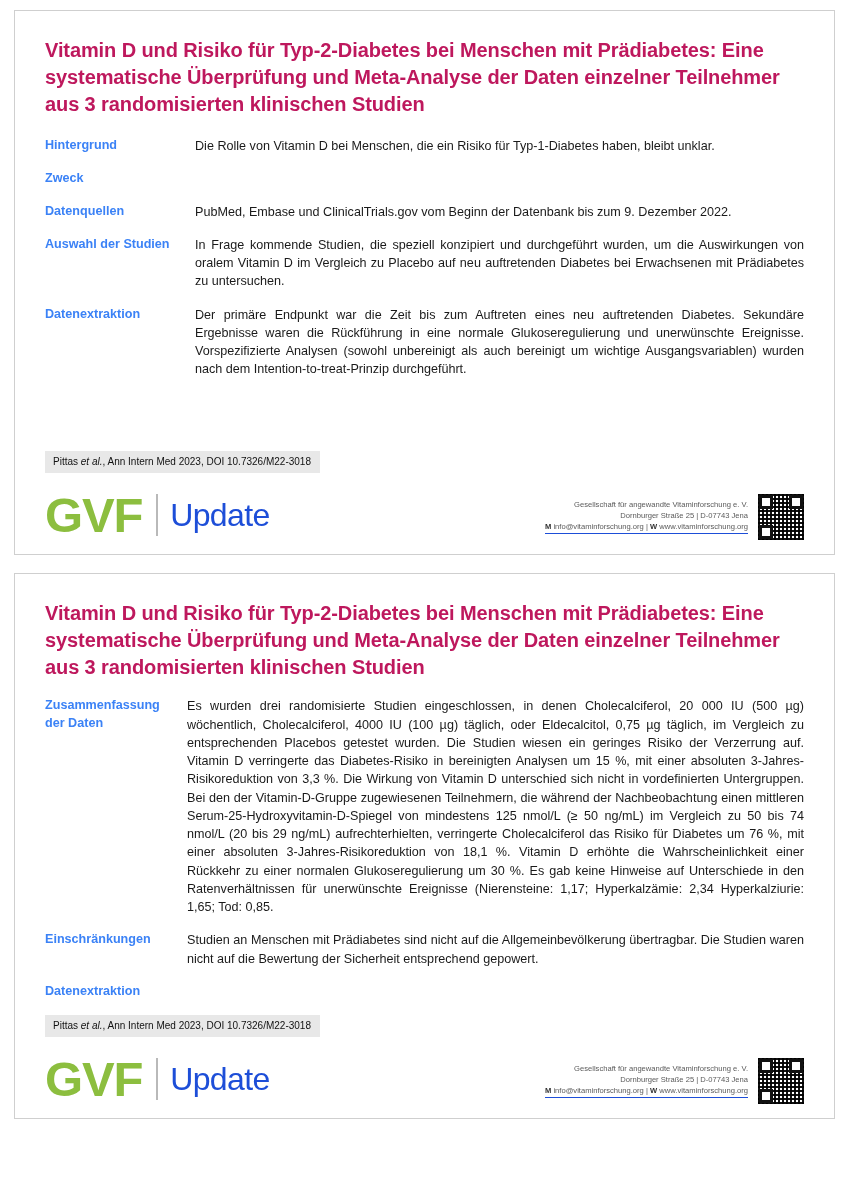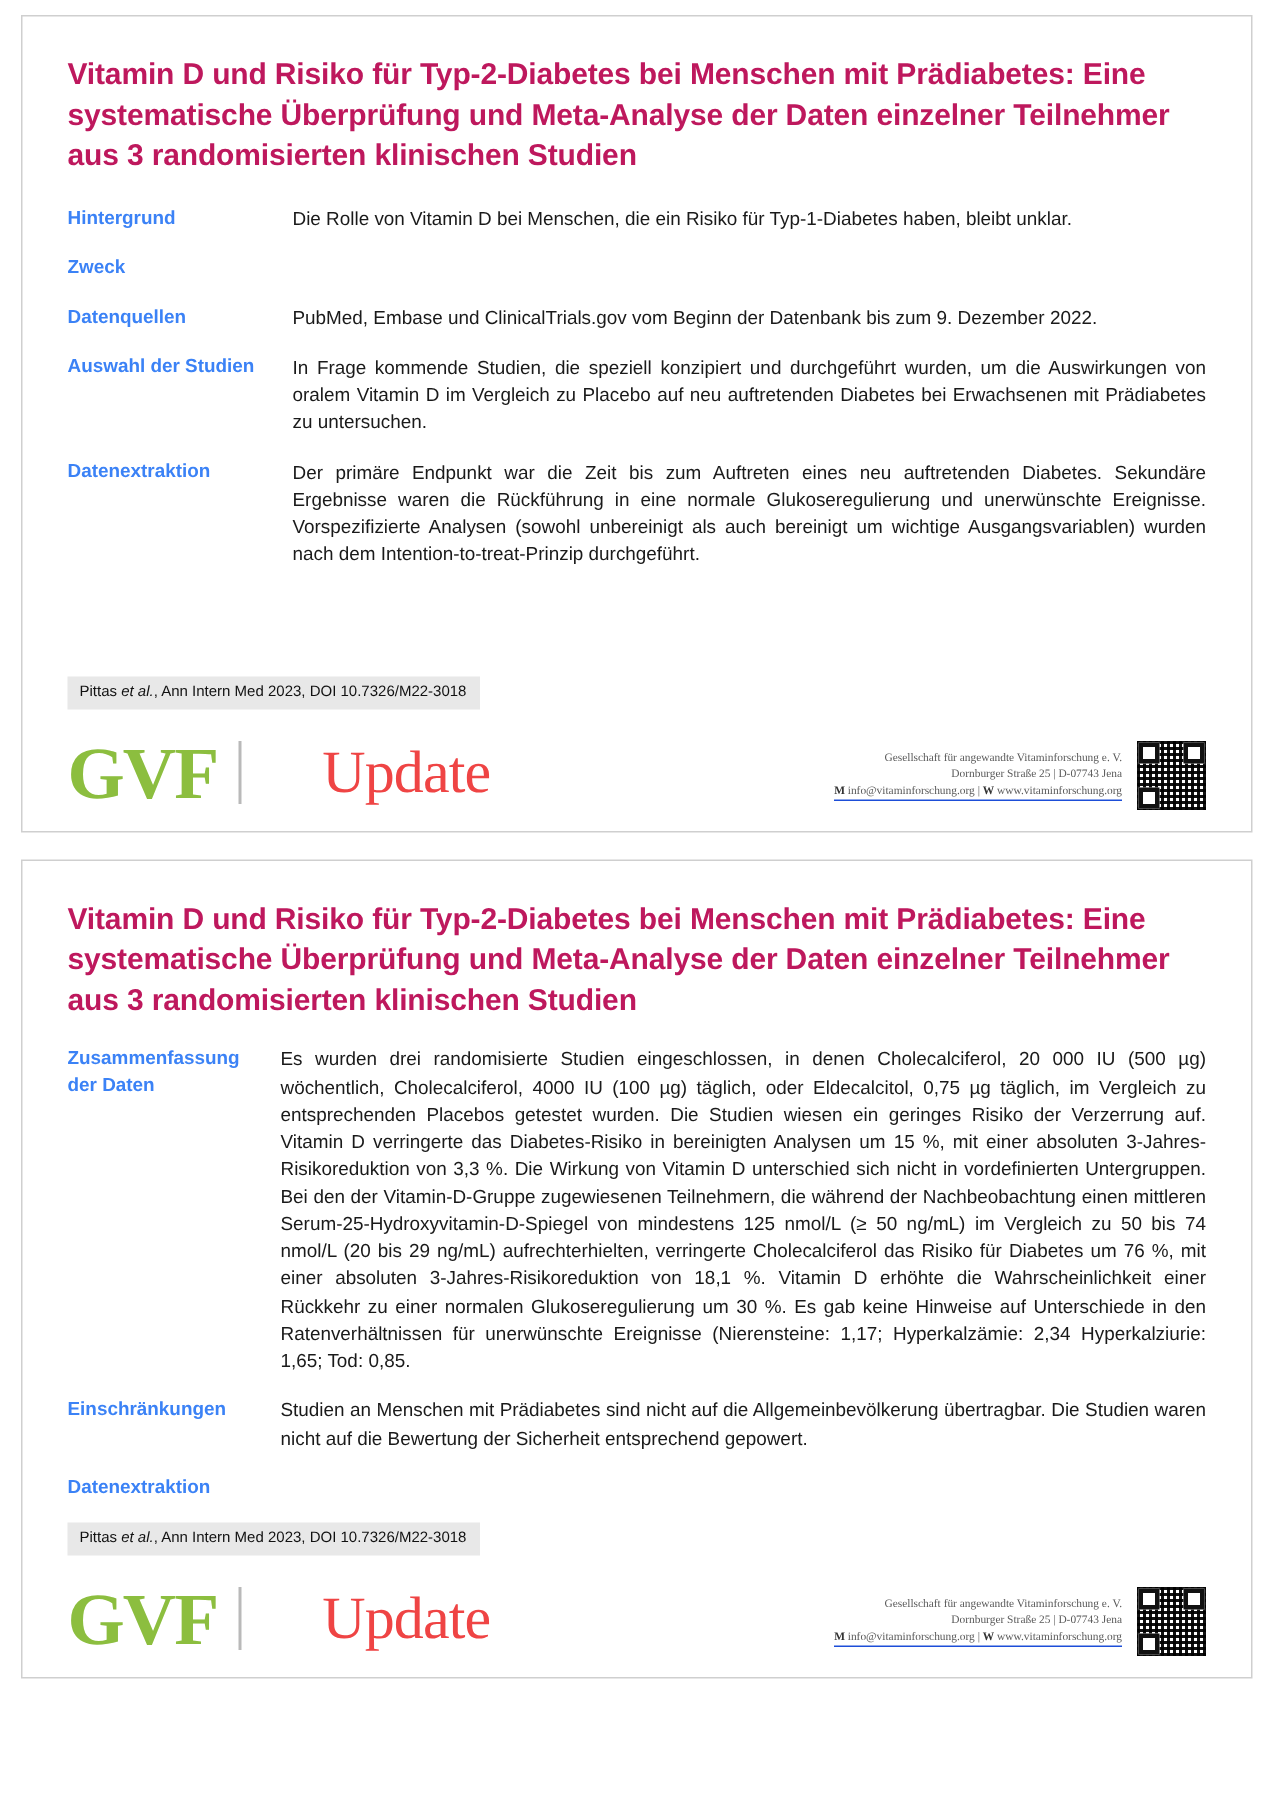--- a/index.html
+++ b/index.html
@@ -75,45 +75,43 @@
     color: #111;
     line-height: 1.2;
   }
   .citation i { font-style: italic; }
 
   .footer {
     display: flex;
     align-items: flex-end;
     justify-content: space-between;
     margin-top: 18px;
-    font-family: Liberation Serif, serif;
   }
   .brand {
     display: flex;
     align-items: center;
     line-height: 1;
   }
   .brand-gvf {
     font-size: 49px;
     font-weight: bold;
     color: #8cbe3f;
     letter-spacing: -1.2px;
   }
   .brand-bar {
     display: inline-block;
     width: 2px;
     height: 42px;
     background: #b9b9b9;
     margin: 0 12px 0 14px;
   }
   .brand-update {
-    font-size: 40px;
-    color: #ef4444;
+    font-size: 32px;
+    color: #1d4ed8;
     letter-spacing: -0.6px;
-    margin-left: 42px;
   }
 
   .footer-right {
     display: flex;
     align-items: center;
     gap: 10px;
   }
   .footer-addr {
     text-align: right;
     font-size: 7.6px;

